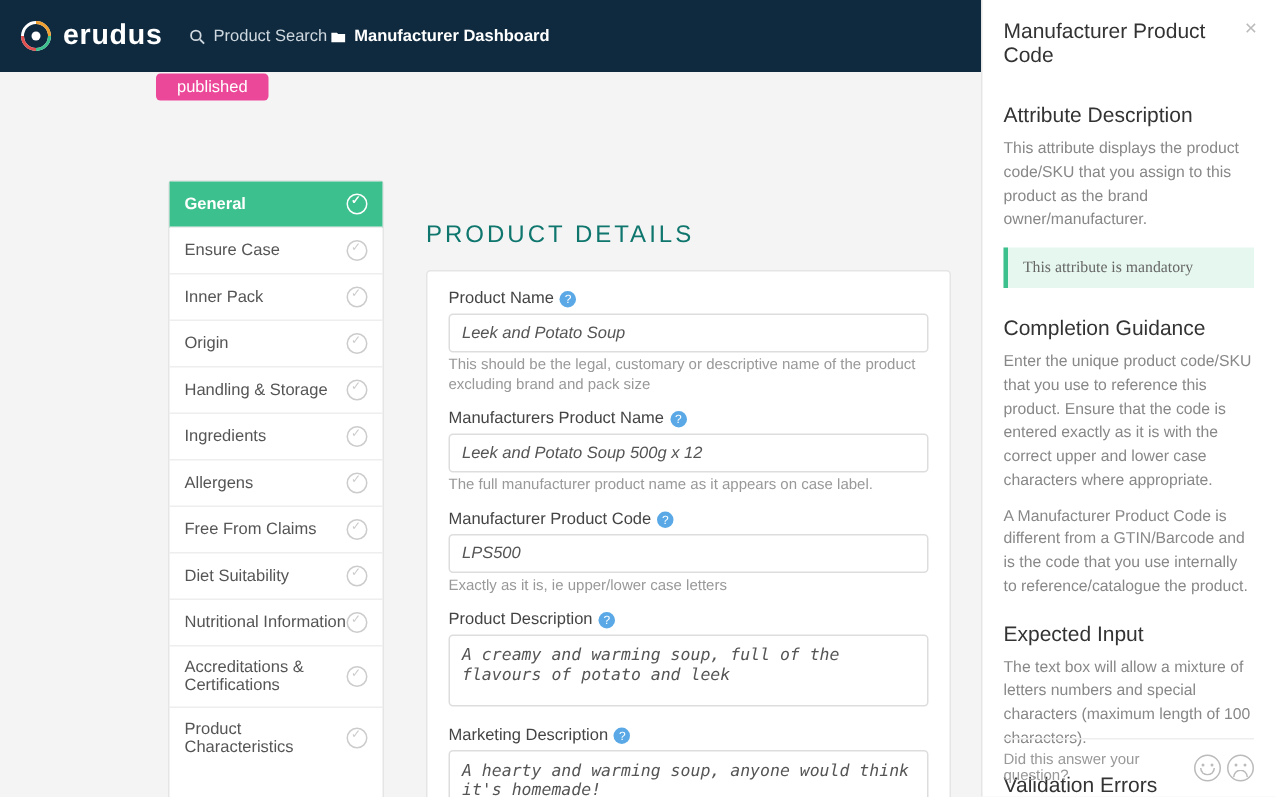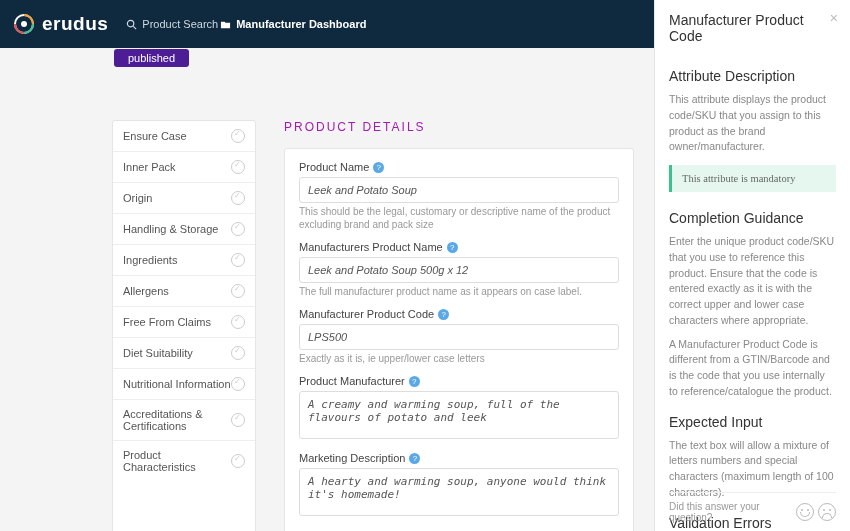--- a/index.html
+++ b/index.html
@@ -6,32 +6,32 @@
 body { font-family: -apple-system, BlinkMacSystemFont, "Segoe UI", Helvetica, Arial, sans-serif; background: #f4f4f4; color: #333; font-size: 12px; overflow: hidden; }
 .topbar { background: #0f2a3f; height: 48px; display: flex; align-items: center; padding: 12px 14px; color: #fff; }
 .logo-wrap { display: flex; align-items: center; gap: 8px; margin-right: 18px; }
 .logo-mark { width: 20px; height: 20px; }
 .logo-text { font-size: 19px; font-weight: 600; letter-spacing: 0.5px; }
 .topnav { display: flex; gap: 2px; font-size: 11px; color: #cfd8df; }
 .topnav-item { display: flex; align-items: center; gap: 5px; cursor: pointer; }
 .topnav-item.active { color: #fff; font-weight: 600; }
 .topbar-spacer { flex: 1; }
 .company-btn { border: 1px solid #7d8d98; color: #fff; background: transparent; font-size: 11px; padding: 6px 14px; border-radius: 3px; cursor: pointer; }
-.status-badge { background: #4c1d95; color: #fff; font-size: 11px; padding: 3px 14px; border-radius: 3px; position: absolute; top: 49px; left: 114px; text-transform: lowercase; }
+.status-badge { background: #ec4899; color: #fff; font-size: 11px; padding: 3px 14px; border-radius: 3px; position: absolute; top: 49px; left: 104px; text-transform: lowercase; }
 .main-area { display: flex; padding: 72px 0 0 112px; gap: 28px; }
 .sidebar { width: 144px; background: #fff; border: 1px solid #e5e5e5; border-radius: 3px; }
 .sidebar-item { display: flex; justify-content: space-between; align-items: center; padding: 8px 10px; font-size: 11px; color: #555; border-bottom: 1px solid #eee; cursor: pointer; min-height: 27px; }
 .sidebar-item:last-child { border-bottom: none; }
 .sidebar-item.active { background: #3cc08e; color: #fff; font-weight: 600; }
 .sidebar-check { width: 14px; height: 14px; border: 1.4px solid #ccc; border-radius: 50%; position: relative; flex-shrink: 0; }
 .sidebar-item.active .sidebar-check { border-color: #fff; }
 .sidebar-check::after { content: "✓"; position: absolute; font-size: 8px; color: #ccc; top: -1px; left: 2px; }
 .sidebar-item.active .sidebar-check::after { color: #fff; }
 .content { width: 350px; }
-.section-title { font-size: 12px; letter-spacing: 2px; color: #a21caf; font-weight: 400; margin-bottom: 14px; }
+.section-title { font-size: 16px; letter-spacing: 2px; color: #0f766e; font-weight: 400; margin-bottom: 14px; margin-top: 28px; }
 .form-block { background: #fff; border: 1px solid #e5e5e5; border-radius: 3px; padding: 12px 14px 14px; margin-bottom: 28px; }
 .field-label { font-size: 11px; color: #444; margin-bottom: 4px; display: flex; align-items: flex-end; gap: 4px; }
 .help-q { width: 11px; height: 11px; border-radius: 50%; background: #5aa9e6; color: #fff; font-size: 8px; display: inline-flex; align-items: center; justify-content: center; cursor: pointer; }
 .field-input { width: 100%; border: 1px solid #ddd; border-radius: 3px; padding: 6px 8px; font-size: 11px; color: #555; margin-bottom: 2px; font-style: italic; }
 textarea.field-input { resize: none; height: 48px; }
 .field-hint { font-size: 10px; color: #999; margin-bottom: 10px; line-height: 1.3; }
 .right-panel { position: absolute; top: 0; right: 0; width: 196px; height: 531px; background: #fff; border-left: 1px solid #e5e5e5; padding: 12px 14px; overflow: hidden; }
 .close-x { position: absolute; top: 10px; right: 12px; color: #bbb; font-size: 14px; cursor: pointer; }
 .rp-title { font-size: 14px; font-weight: 500; color: #333; margin-bottom: 24px; }
 .rp-heading { font-size: 14px; font-weight: 500; color: #333; margin: 14px 0 8px; }
@@ -75,20 +75,24 @@
     </div>
   </div>
   <div class="topbar-spacer"></div>
   <button class="company-btn">Erudus Soup Company</button>
 </div>
 
 <div class="status-badge">published</div>
 
 <div class="main-area">
   <div class="sidebar">
+    <div class="sidebar-item active">
+        <span>General</span>
+        <span class="sidebar-check"></span>
+      </div>
     <div class="sidebar-item">
         <span>Ensure Case</span>
         <span class="sidebar-check"></span>
       </div>
     <div class="sidebar-item">
         <span>Inner Pack</span>
         <span class="sidebar-check"></span>
       </div>
     <div class="sidebar-item">
         <span>Origin</span>
@@ -148,21 +152,21 @@
       <div class="field-hint">The full manufacturer product name as it appears on case label.</div>
 
       <div class="field-label">
           <span>Manufacturer Product Code</span>
           <span class="help-q">?</span>
         </div>
       <input class="field-input" value="LPS500" style="">
       <div class="field-hint">Exactly as it is, ie upper/lower case letters</div>
 
       <div class="field-label">
-          <span>Product Manufacturer</span>
+          <span>Product Description</span>
           <span class="help-q">?</span>
         </div>
       <textarea class="field-input" style="">A creamy and warming soup, full of the flavours of potato and leek</textarea>
       <div style="height:8px"></div>
 
       <div class="field-label">
           <span>Marketing Description</span>
           <span class="help-q">?</span>
         </div>
       <textarea class="field-input" style="">A hearty and warming soup, anyone would think it's homemade!</textarea>

